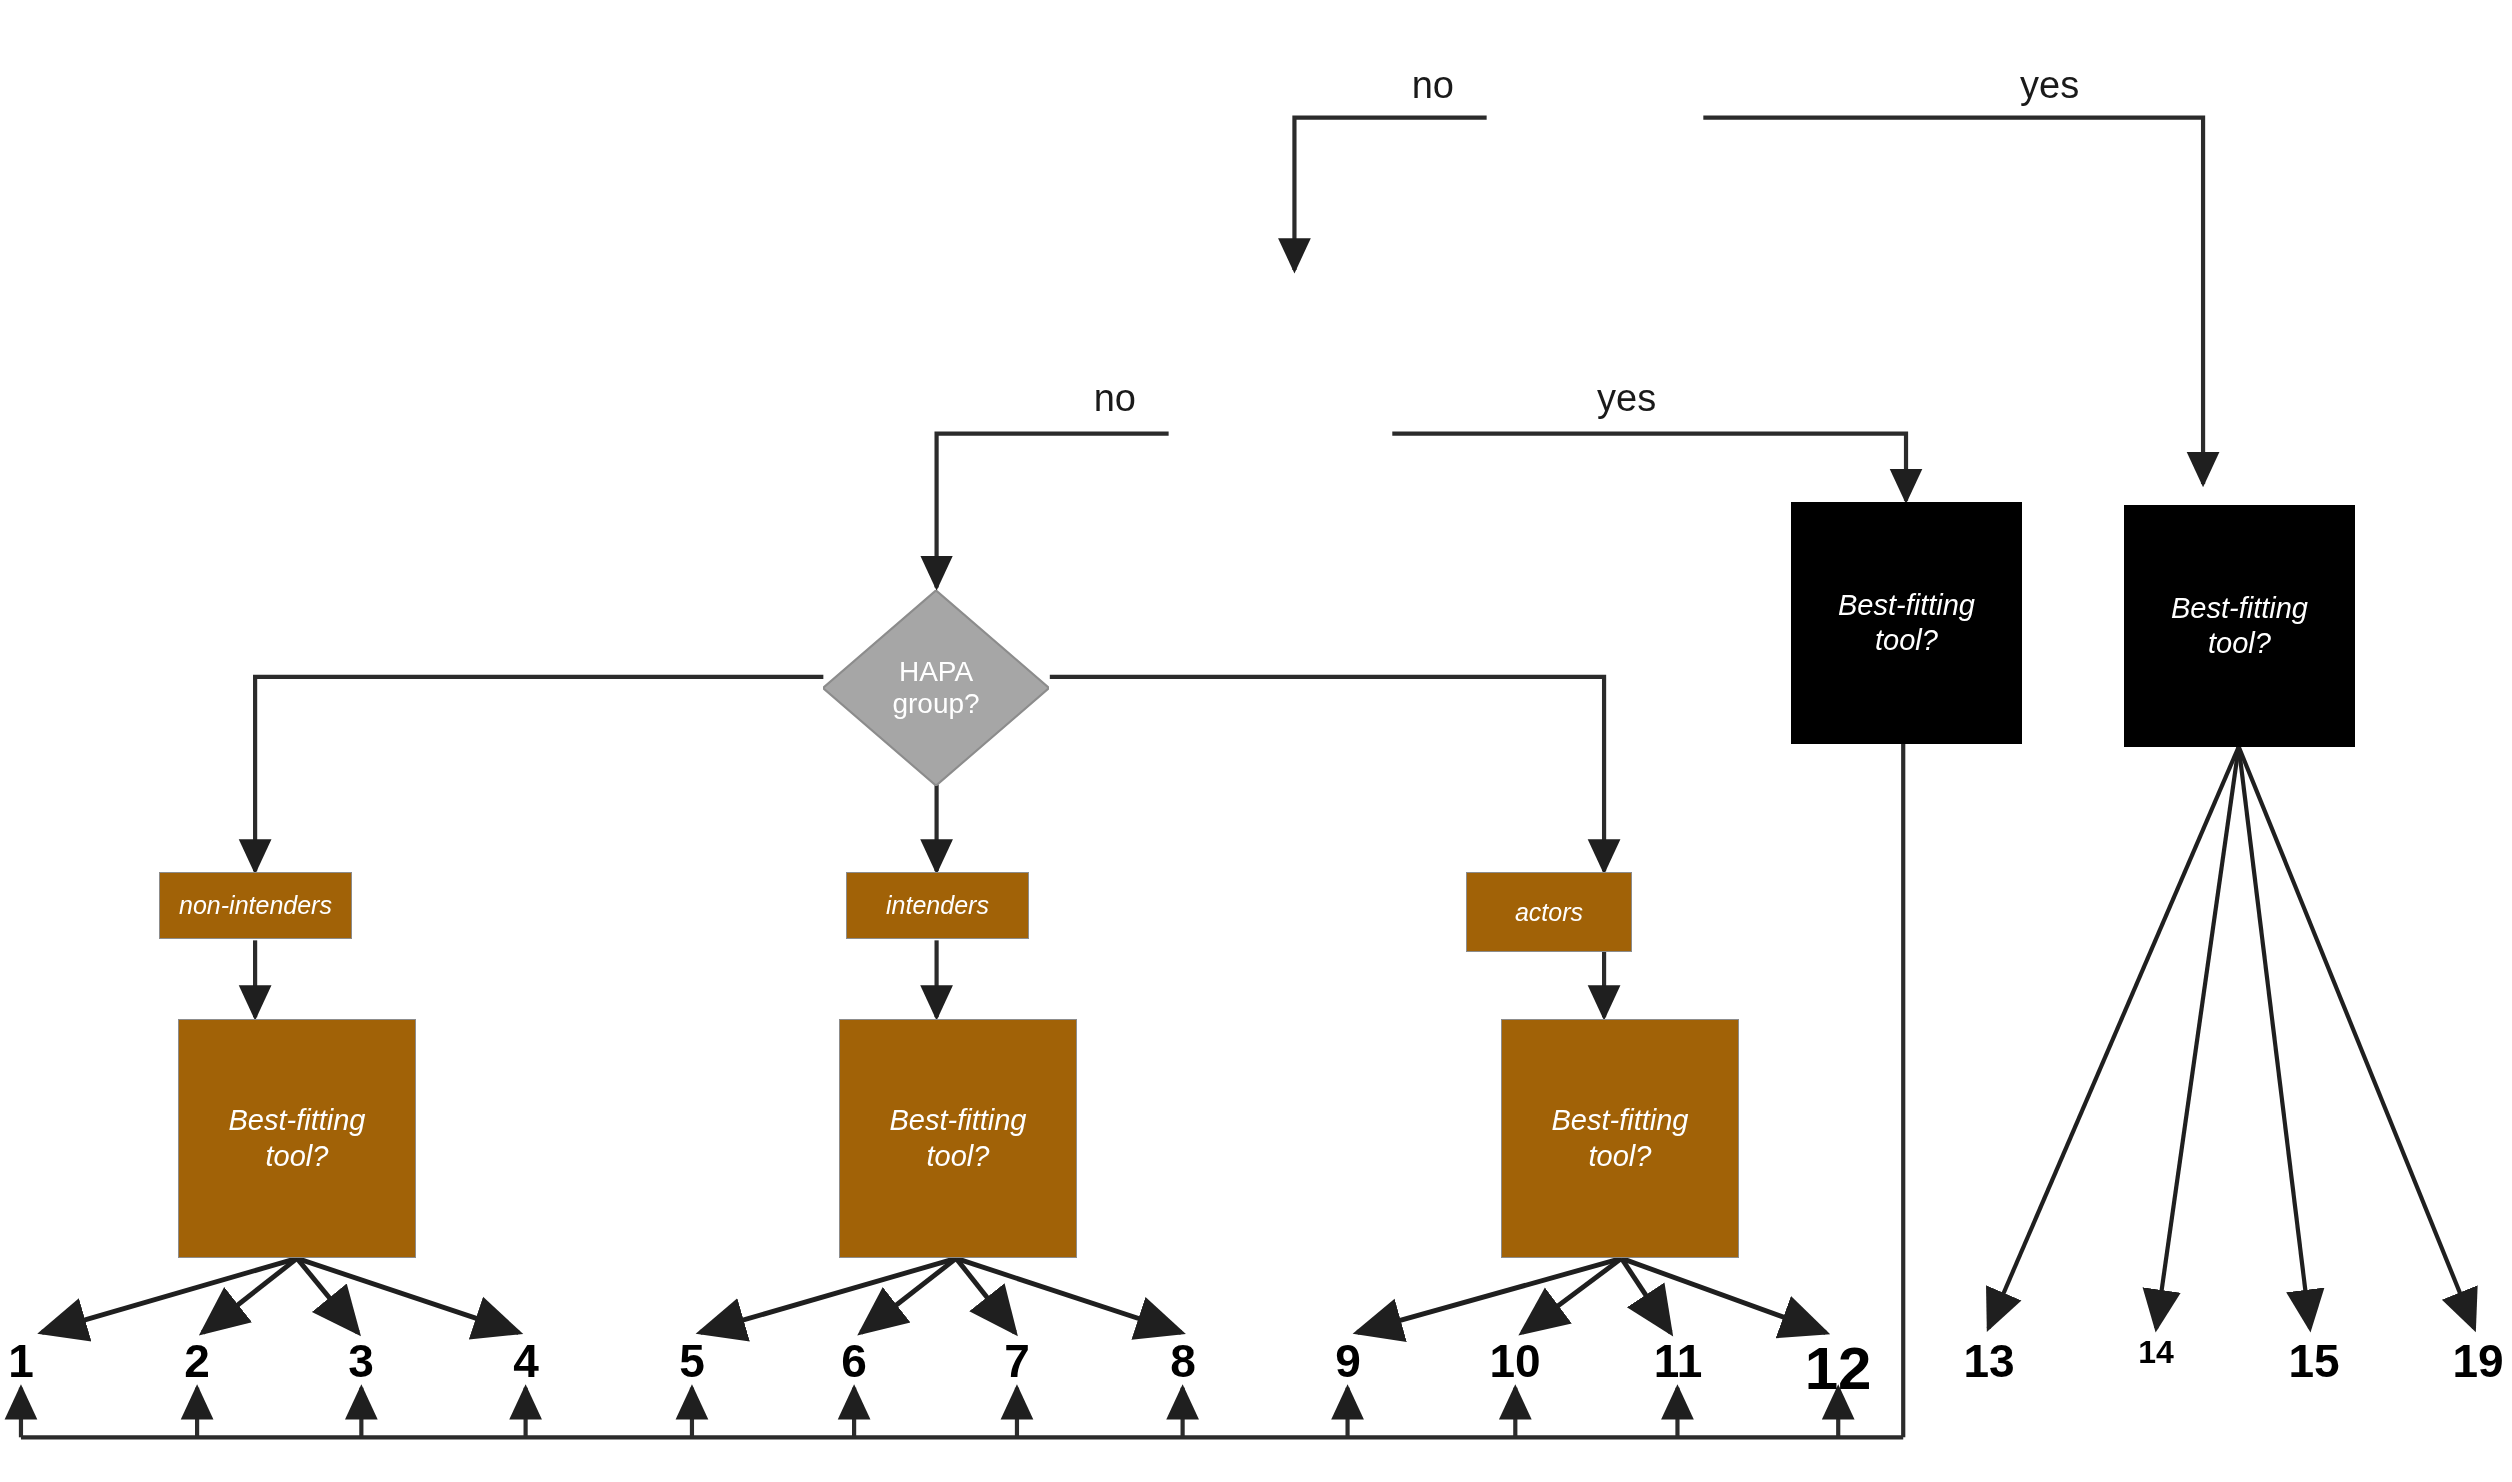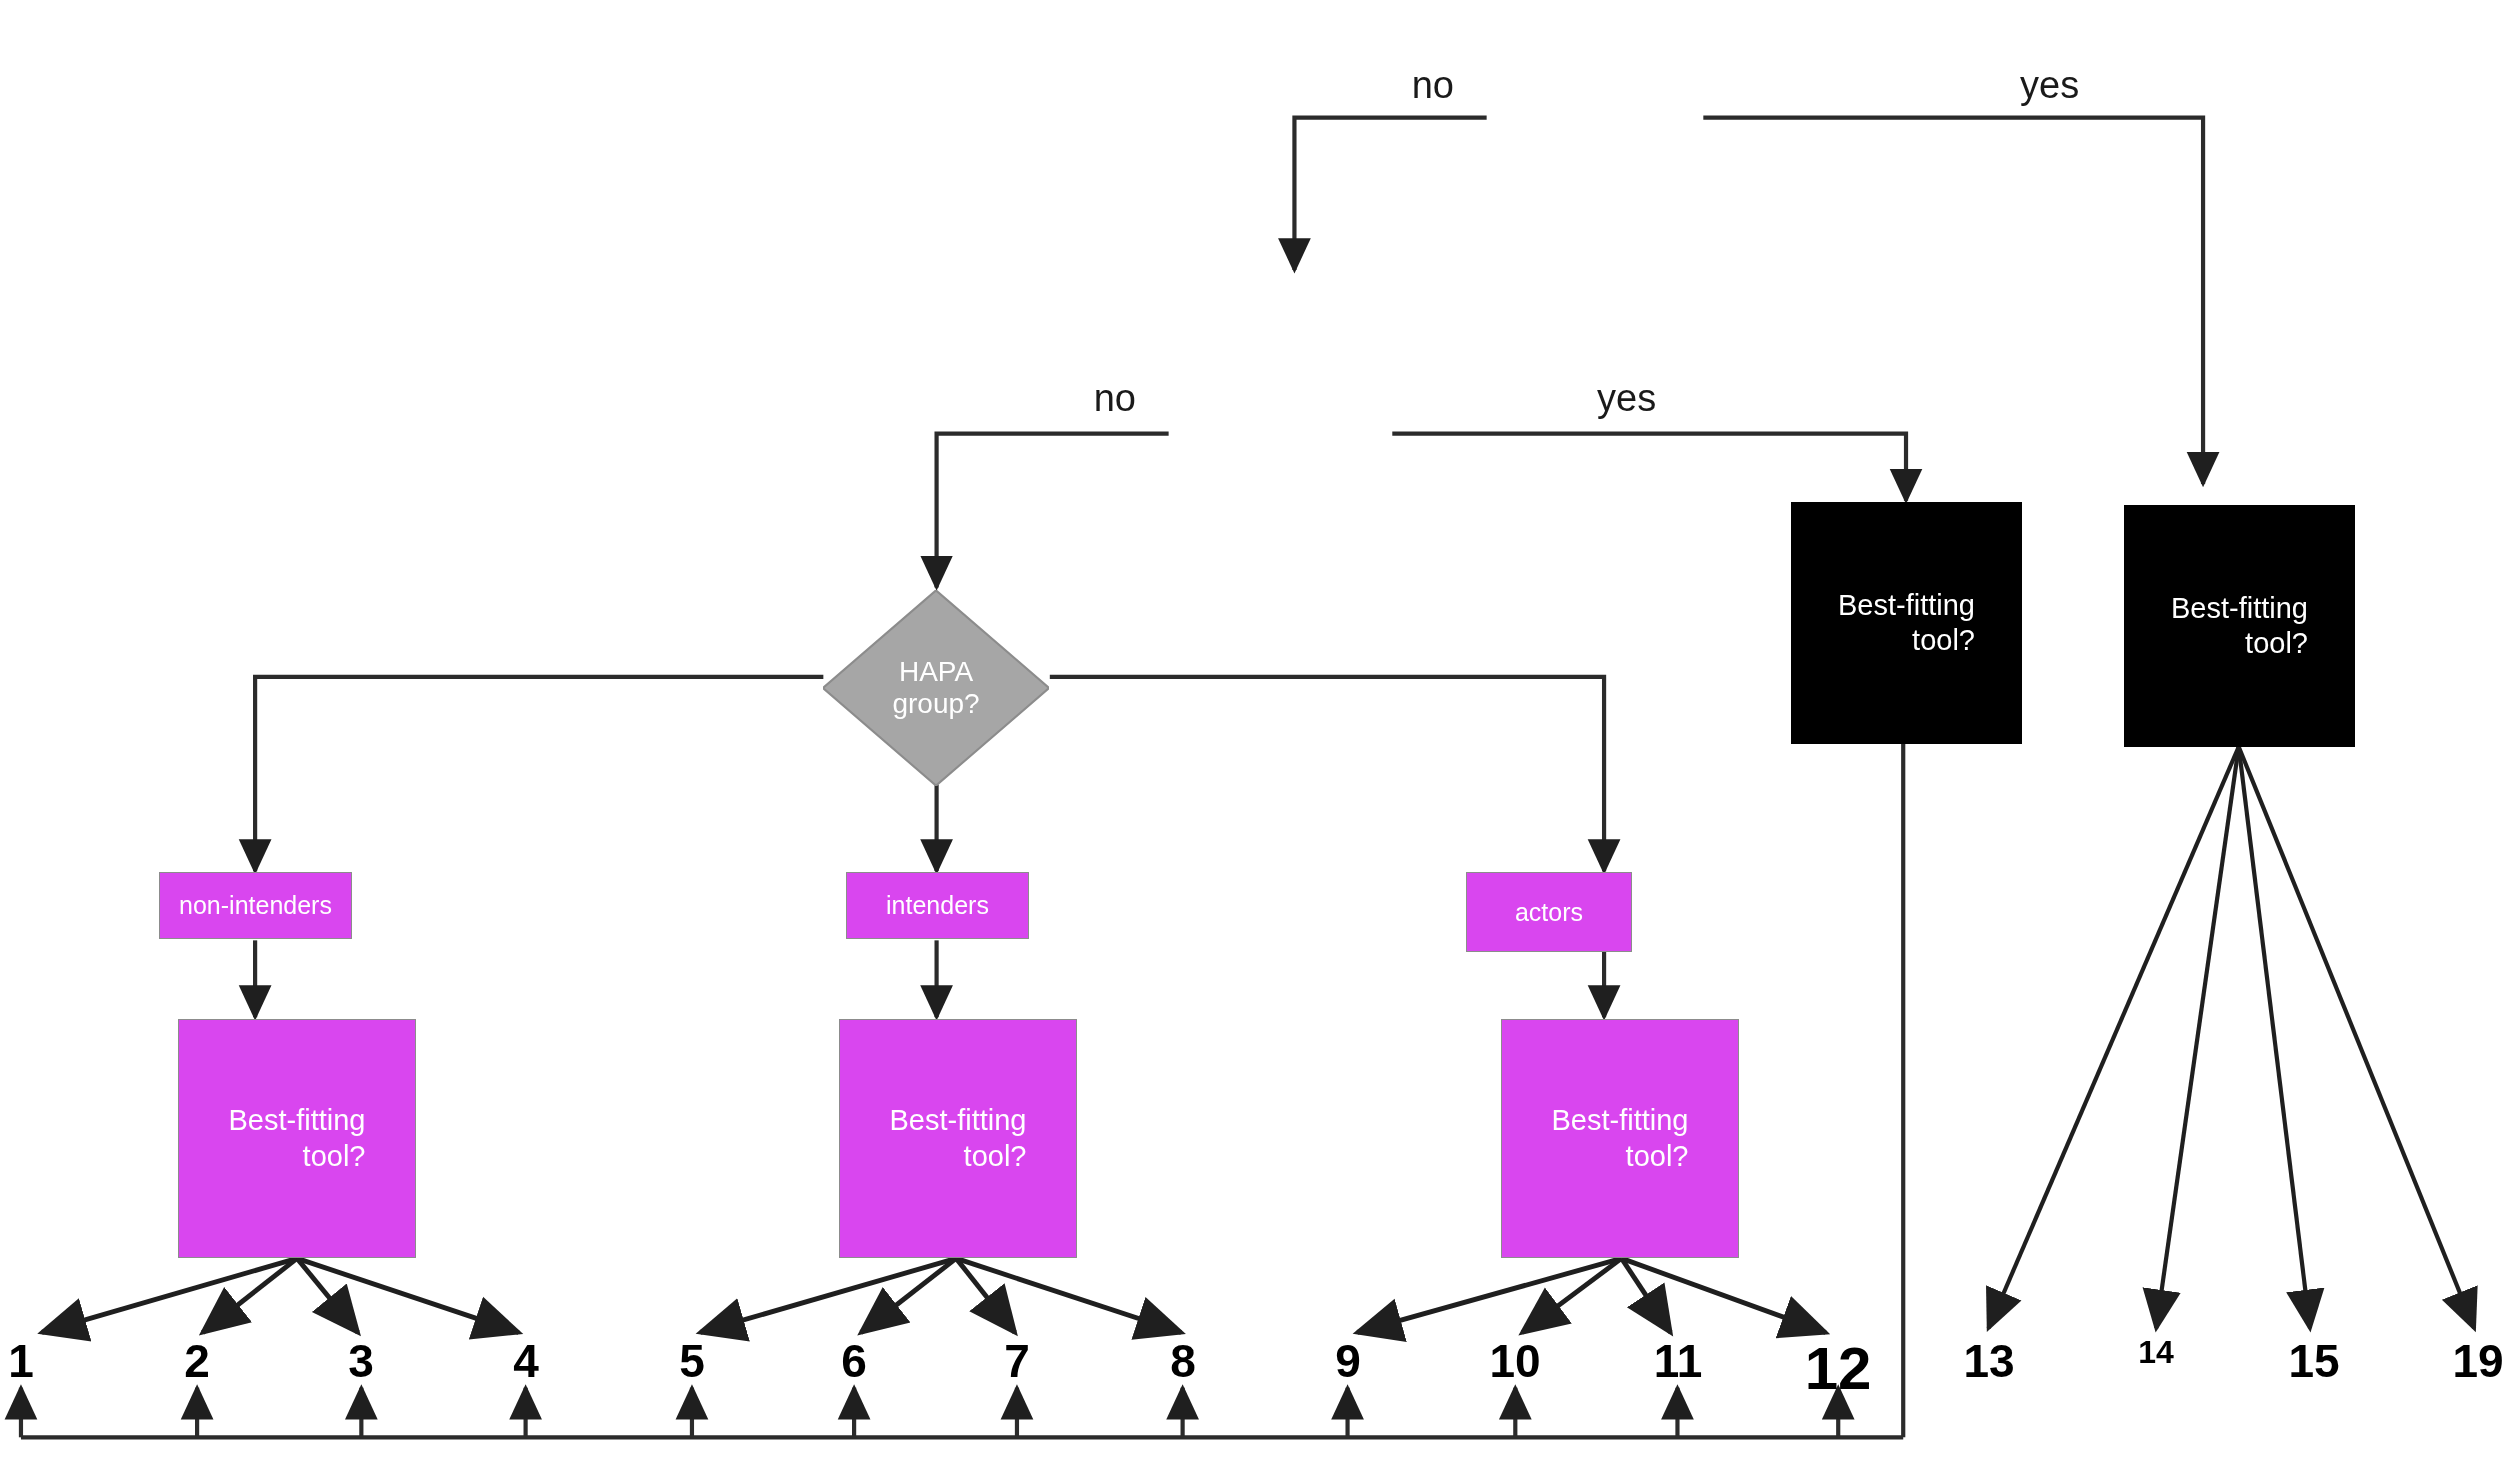--- a/index.html
+++ b/index.html
@@ -1,28 +1,28 @@
 <!DOCTYPE html>
 <html style="font-size:11.2px"><head>
 <meta charset="utf-8">
 <style>
   html,body{margin:0;padding:0;background:#ffffff;}
   body{font-family:"Liberation Sans",sans-serif;}
   #stage{position:relative;width:2512px;height:1483px;background:#ffffff;overflow:hidden;}
   svg#wires{position:absolute;left:0;top:0;width:2512px;height:1483px;}
-  .node{position:absolute;display:flex;align-items:center;justify-content:center;text-align:right;box-sizing:border-box;}
+  .node{position:absolute;display:flex;align-items:center;justify-content:center;text-align:center;box-sizing:border-box;font-style:italic;}
   .diamond{position:absolute;}
   .diamond .dlabel{
     position:absolute;left:0;top:0;width:100%;height:100%;
     display:flex;align-items:center;justify-content:center;text-align:center;
     white-space:pre-line;color:#ffffff;line-height:1.16;pointer-events:none;
   }
   .box{border:1.4px solid #808080;}
   .box.black{background:#000000;border-color:#000000;color:#ffffff;}
-  .box.gray{background:#d946ef;border-color:#8c8c8c;color:#ffffff;}
+  .box.gray{background:#a16207;border-color:#8c8c8c;color:#ffffff;}
   .box .blabel{white-space:pre-line;line-height:1.22;}
   .edge-label{position:absolute;color:#1a1a1a;}
   .leafnum{position:absolute;color:#000000;font-weight:bold;}
 </style>
 </head>
 <body>
 
 <div id="stage">
 
   <svg id="wires" viewBox="0 0 3594 2121">

